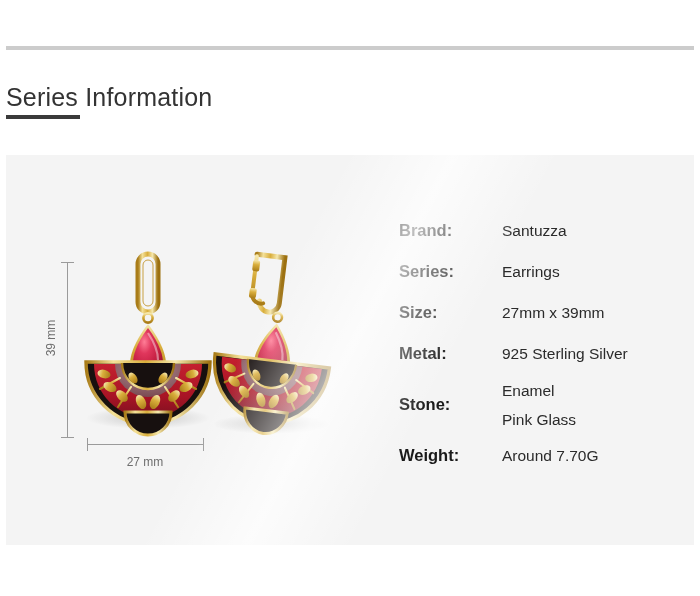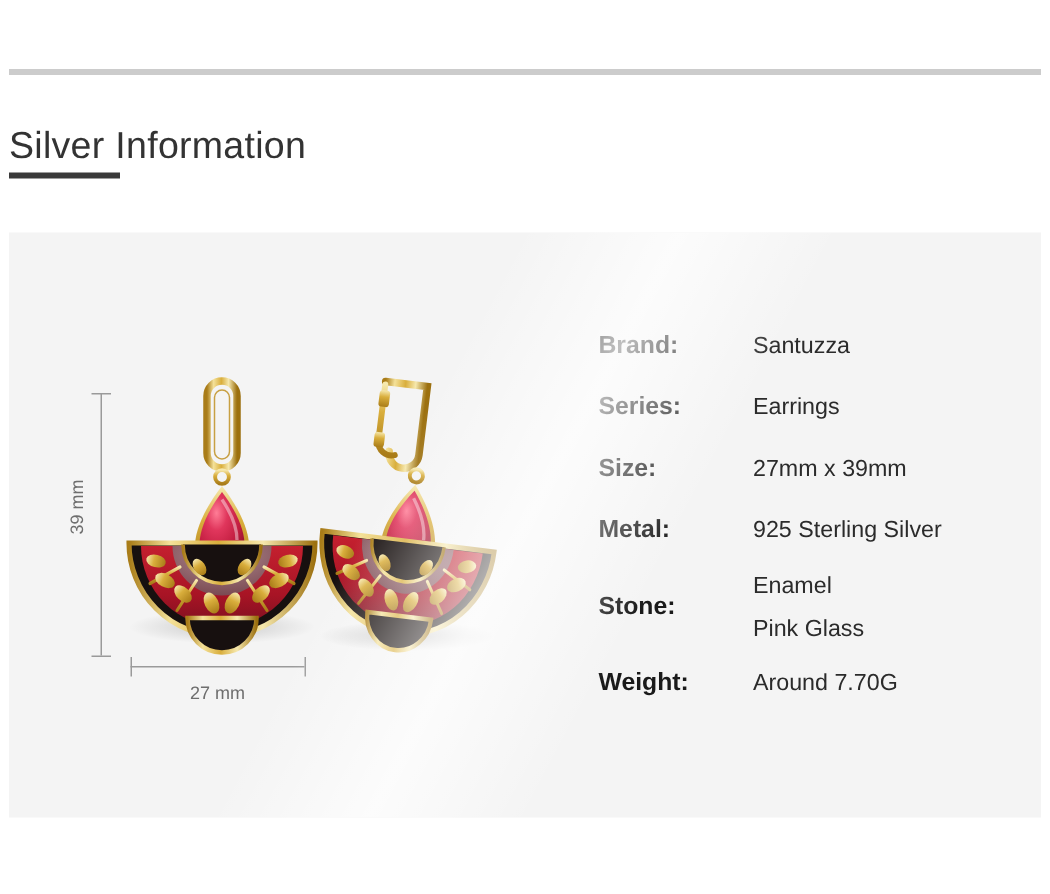--- a/index.html
+++ b/index.html
@@ -172,21 +172,21 @@
   }
   .spec-value-stack {
     display: flex;
     flex-direction: column;
   }
 </style>
 </head>
 <body>
 
 <div class="top-divider"></div>
-<div class="page-title">Silver Information</div>
+<div class="page-title">Series Information</div>
 <div class="title-underline"></div>
 
 <div class="panel">
 
   <div class="photo-area">
 
     <div class="dim-v-line"></div>
     <div class="dim-v-cap-top"></div>
     <div class="dim-v-cap-bot"></div>
     <div class="dim-v-label">39 mm</div>

